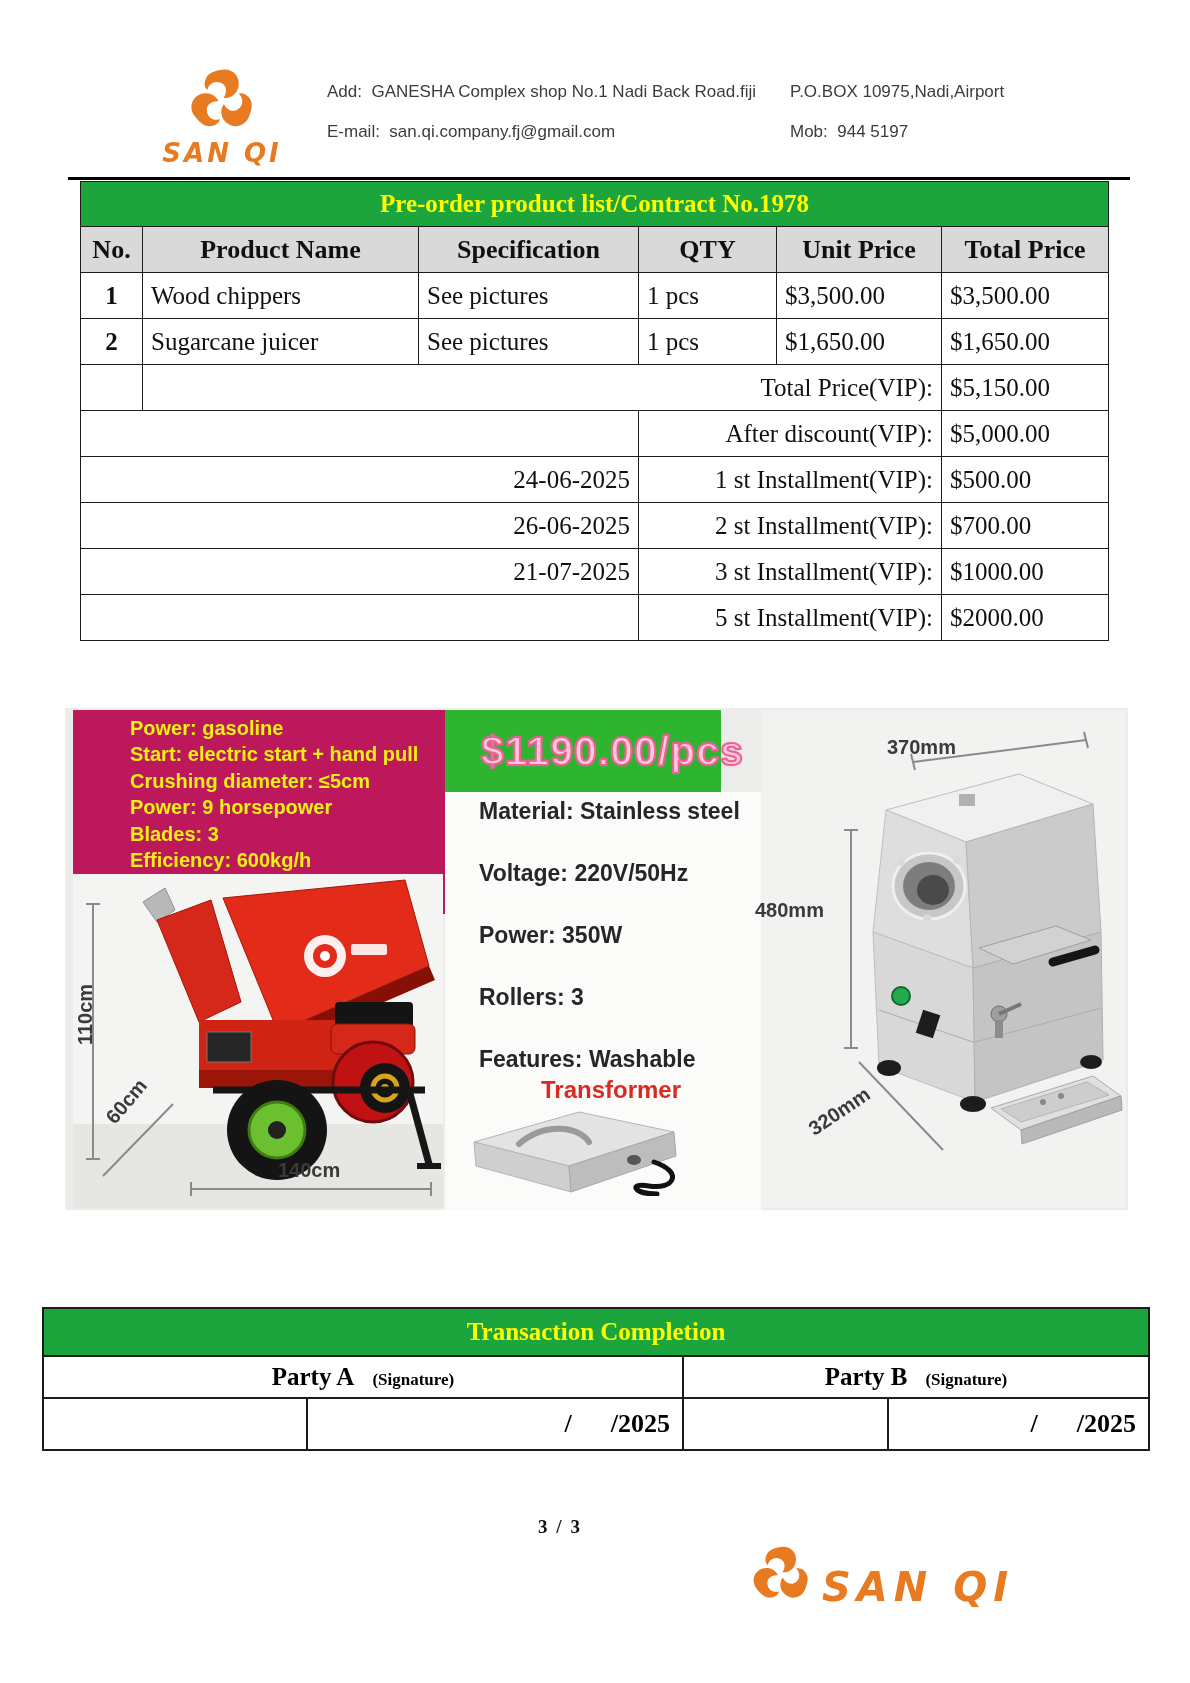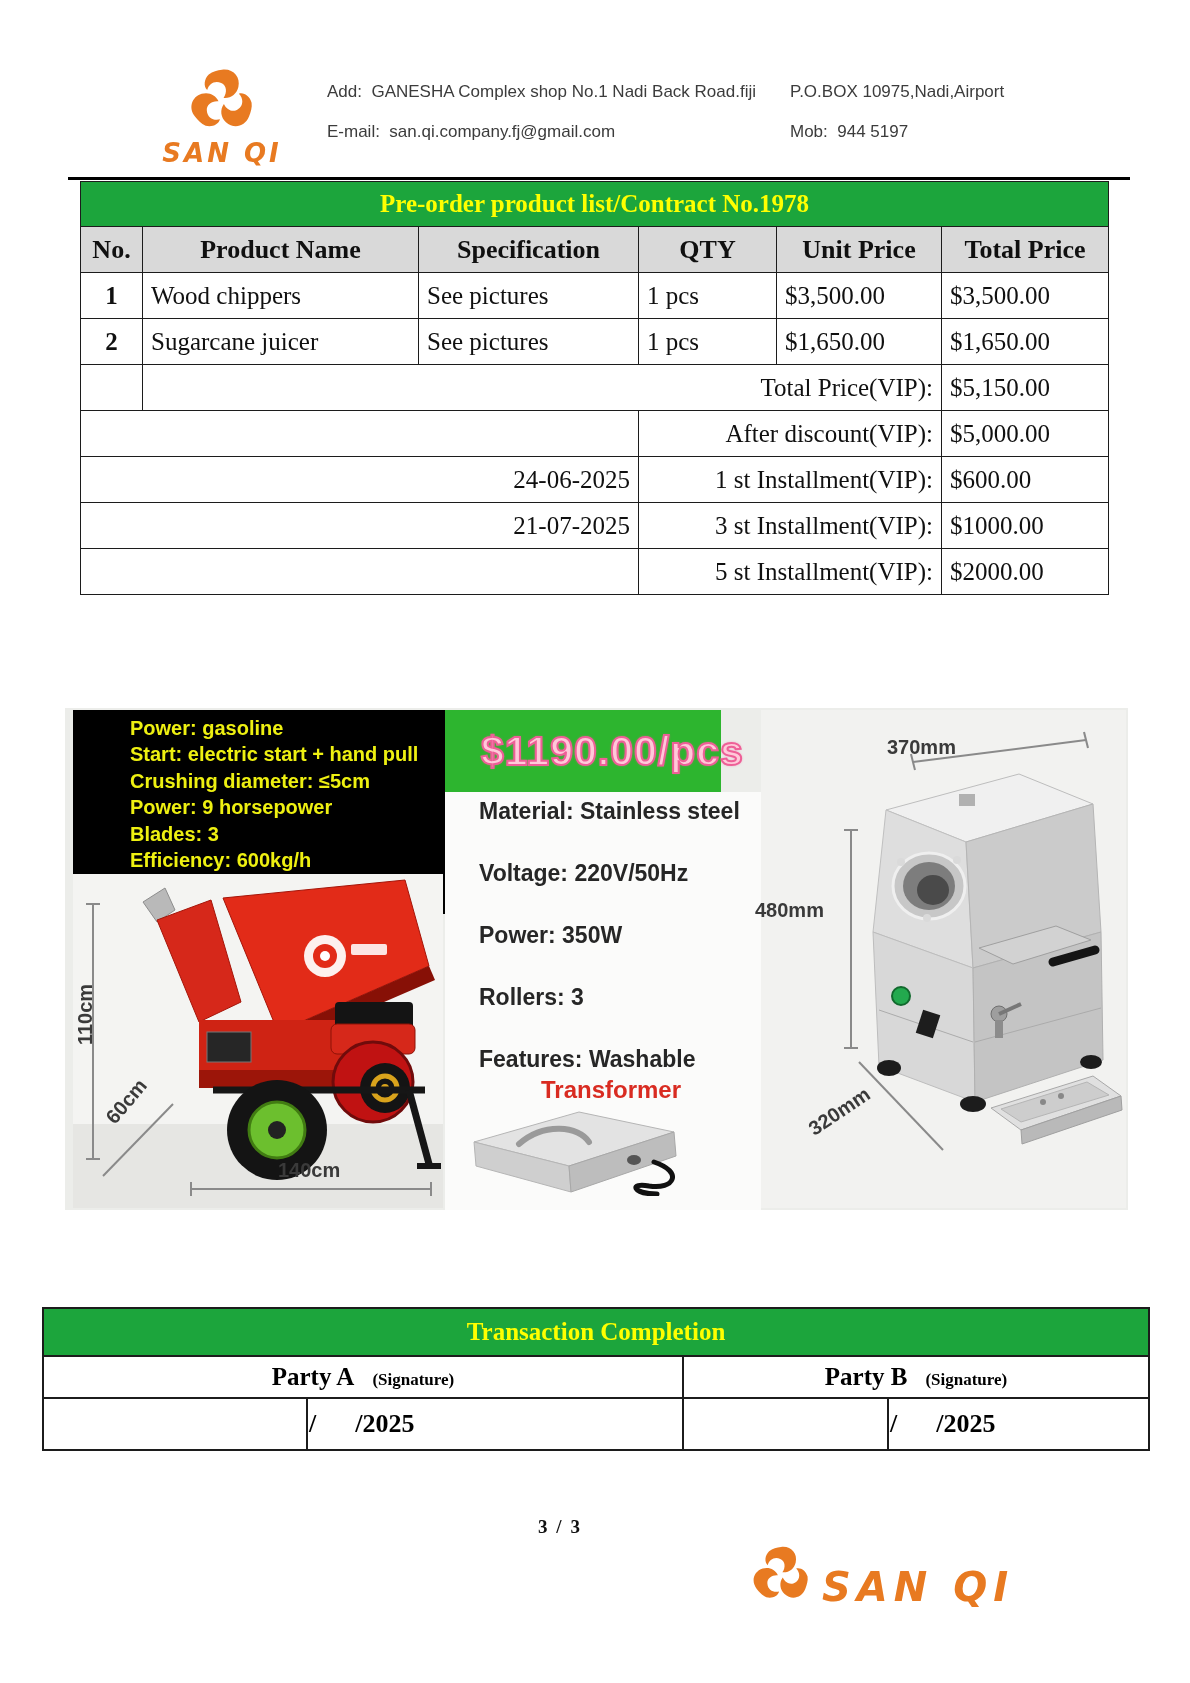--- a/index.html
+++ b/index.html
@@ -31,21 +31,21 @@
   td.lbl  { text-align:right; padding-right:10px; }
   td.date { text-align:right; padding-right:18px; }
   td.val  { text-align:left; padding-left:10px; }
   .red  { color:#e2231a; }
   .blue { color:#2330b4; }
 
   
   .board { position:absolute; left:65px; top:708px; width:1063px; height:502px;
       background:#ecedea; }
   .spec-box { position:absolute; left:8px; top:2px; width:372px; height:204px;
-      background:#000000; padding:5px 0 0 57px; box-sizing:border-box; }
+      background:#be185d; padding:5px 0 0 57px; box-sizing:border-box; }
   .spec-box .ln { font-family:"Liberation Sans", sans-serif; font-weight:bold;
       font-size:20px; line-height:26.4px; color:#eef011; white-space:nowrap; }
   .price-strip { position:absolute; left:380px; top:2px; width:276px; height:82px;
       background:#2db52f; }
   .pink { font-family:"Liberation Sans", sans-serif; font-weight:800;
       color:#ffc9d9; -webkit-text-stroke:2px #ee5f97; text-shadow:0 0 3px #ee5f97;
       white-space:nowrap; }
   .juicer-price { position:absolute; left:36px; top:18px; font-size:41px; letter-spacing:1px; }
   .chipper-price { position:absolute; left:90px; top:168px; font-size:28px; }
 
@@ -72,21 +72,21 @@
   
   table.completion { position:absolute; left:42px; top:1259px; width:1106px;
       border-collapse:collapse; table-layout:fixed;margin-top:48px; }
   table.completion td { border:2px solid #1c1c1c; overflow:hidden; }
   tr.crow td { background:#1ca53c; color:#ffff00; font-weight:bold; text-align:center;
       font-size:25px; height:44px; }
   tr.prow td { height:38px; text-align:center; font-weight:bold; }
   .party { font-size:25px; }
   .sig { font-size:17px; margin-left:14px; }
   tr.drow td { height:48px; font-weight:bold; font-size:26px; }
-  td.dcell { padding-right:4px; }
+  td.dcell { text-align:right; padding-right:12px; }
 
   
   .page-num { position:absolute; left:495px; top:1516px; width:130px; text-align:center;
       font-weight:bold; font-size:19px; letter-spacing:2px; color:#111; }
   .logo-bottom { position:absolute; left:746px; top:1540px; width:70px; height:70px; }
   .wordmark-bottom { position:absolute; left:822px; top:1564px;
       font-family:"DejaVu Sans", sans-serif; font-style:italic; font-weight:bold;
       font-size:40px; letter-spacing:6px; color:#e87a21; white-space:nowrap; }
 </style>
 </head>
@@ -152,21 +152,26 @@
       <td class="val">$5,150.00</td>
     </tr>
     <tr>
       <td colspan="3"></td>
       <td colspan="2" class="lbl red">After discount(VIP):</td>
       <td class="val red">$5,000.00</td>
     </tr>
     <tr>
       <td colspan="3" class="date">24-06-2025</td>
       <td colspan="2" class="lbl">1 st Installment(VIP):</td>
-      <td class="val">$600.00</td>
+      <td class="val">$500.00</td>
+    </tr>
+    <tr>
+      <td colspan="3" class="date">26-06-2025</td>
+      <td colspan="2" class="lbl">2 st Installment(VIP):</td>
+      <td class="val">$700.00</td>
     </tr>
     <tr>
       <td colspan="3" class="date">21-07-2025</td>
       <td colspan="2" class="lbl">3 st Installment(VIP):</td>
       <td class="val">$1000.00</td>
     </tr>
     <tr>
       <td colspan="3" class="date"></td>
       <td colspan="2" class="lbl">5 st Installment(VIP):</td>
       <td class="val">$2000.00</td>

